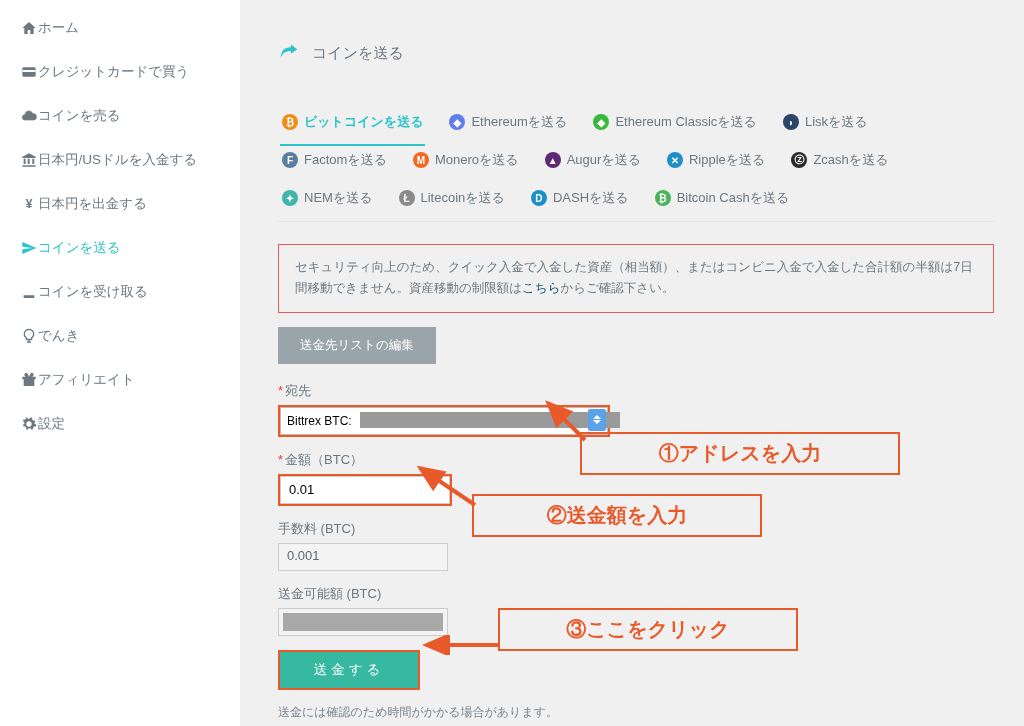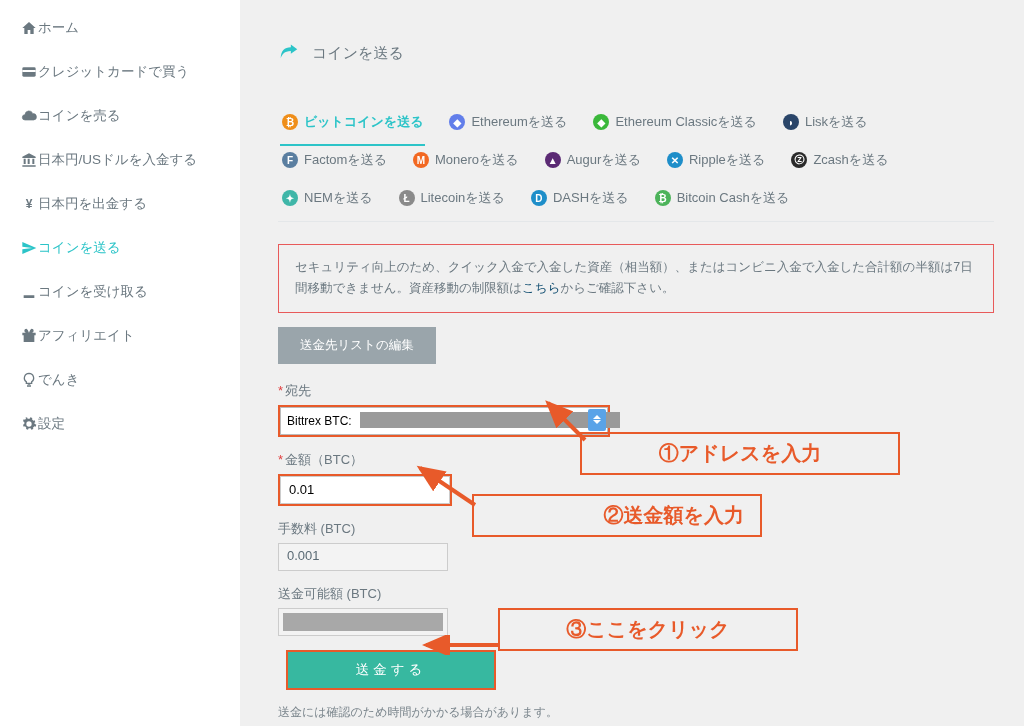--- a/index.html
+++ b/index.html
@@ -179,24 +179,23 @@
     position: relative;
   }
   .readonly-box.masked::after {
     content: "";
     position: absolute;
     inset: 4px;
     background: #a8a8a8;
   }
 
   .btn-send-wrap {
-    width: 210px;
+    width: 142px;
     border: 2px solid #e85a2a;
     margin-top: 10px;
-    margin-left: 8px;
   }
   .btn-send {
     width: 100%;
     height: 36px;
     background: #37b8a0;
     color: #fff;
     border: none;
     font-size: 13.5px;
     letter-spacing: 4px;
     cursor: pointer;
@@ -278,32 +277,32 @@
     <span class="icon">
         <svg viewBox="0 0 24 24">
           <path d="M12 3v10m0 0l-4-4m4 4l4-4M4 17h16v4H4z"></path>
         </svg>
       </span>
     <span>コインを受け取る</span>
   </div>
   <div class="side-item">
     <span class="icon">
         <svg viewBox="0 0 24 24">
+          <path d="M9 21h6M10 18h4M12 2a7 7 0 00-4 12.7V17h8v-2.3A7 7 0 0012 2z" fill="none" stroke="currentColor" stroke-width="2"></path>
+        </svg>
+      </span>
+    <span>でんき</span>
+  </div>
+  <div class="side-item">
+    <span class="icon">
+        <svg viewBox="0 0 24 24">
           <path d="M4 11h16v10H4zM2 7h20v4H2zM12 7v14M8 7a3 3 0 110-6c2 0 4 6 4 6s2-6 4-6a3 3 0 110 6"></path>
         </svg>
       </span>
     <span>アフィリエイト</span>
-  </div>
-  <div class="side-item">
-    <span class="icon">
-        <svg viewBox="0 0 24 24">
-          <path d="M9 21h6M10 18h4M12 2a7 7 0 00-4 12.7V17h8v-2.3A7 7 0 0012 2z" fill="none" stroke="currentColor" stroke-width="2"></path>
-        </svg>
-      </span>
-    <span>でんき</span>
   </div>
   <div class="side-item">
     <span class="icon">
         <svg viewBox="0 0 24 24">
           <path d="M12 8a4 4 0 100 8 4 4 0 000-8zm9 4l2 1-1 3-2-.5-2 2 .5 2-3 1-1-2h-3l-1 2-3-1 .5-2-2-2-2 .5-1-3 2-1v-3l-2-1 1-3 2 .5 2-2L6 3l3-1 1 2h3l1-2 3 1-.5 2 2 2 2-.5 1 3-2 1z" fill="currentColor"></path>
         </svg>
       </span>
     <span>設定</span>
   </div>
 </nav>
@@ -420,21 +419,21 @@
 
   
   <div class="btn-send-wrap">
     <button class="btn-send">送金する</button>
   </div>
 
   <p class="foot-note">送金には確認のため時間がかかる場合があります。</p>
 
   
   <div class="annot" style="left:340px; top:432px; width:320px; text-align:center;">①アドレスを入力</div>
-  <div class="annot" style="left:232px; top:494px; width:290px; text-align:right;">②送金額を入力</div>
+  <div class="annot" style="left:232px; top:494px; width:290px; text-align:center;">②送金額を入力</div>
   <div class="annot" style="left:258px; top:608px; width:300px; text-align:center;">③ここをクリック</div>
 
   
   <svg class="arrow-svg" style="left:300px; top:395px; width:50px; height:50px;">
     <defs>
         <marker id="ah1" markerWidth="8" markerHeight="8" refX="6" refY="3" orient="auto">
           <path d="M0,0 L7,3 L0,6 z" fill="#e85a2a"></path>
         </marker>
       </defs>
     <line x1="45" y1="45" x2="8" y2="8" stroke="#e85a2a" stroke-width="4" marker-end="url(#ah1)"></line>

